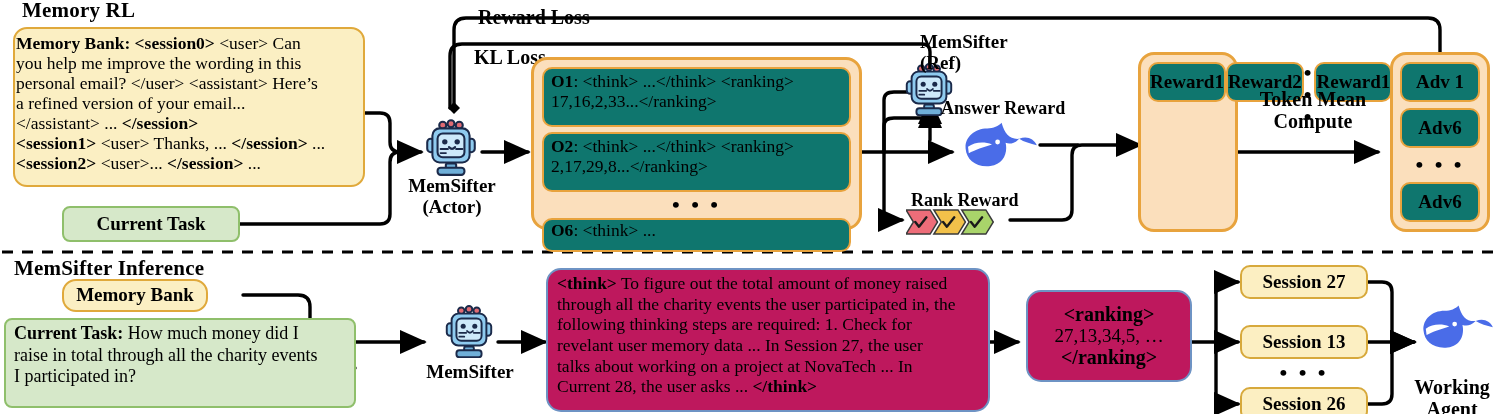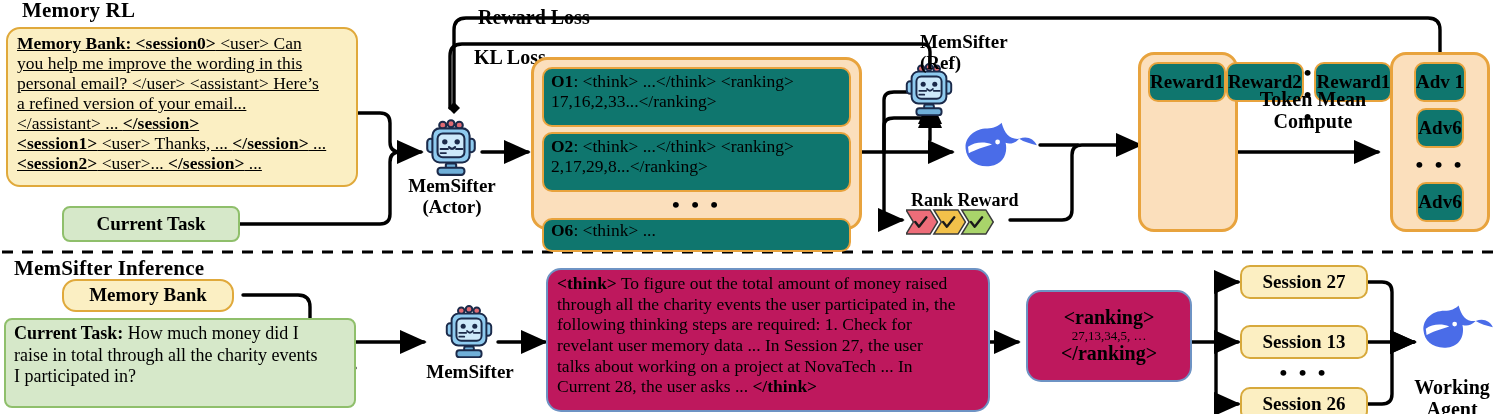--- a/index.html
+++ b/index.html
@@ -82,21 +82,21 @@
       <path d="M1366,282 H1382 Q1392,282 1392,292 V332 Q1392,342 1402,342 H1414" marker-end="url(#ah)"></path>
       <path d="M1366,342 H1414" marker-end="url(#ah)"></path>
       <path d="M1366,404 H1382 Q1392,404 1392,394 V352 Q1392,342 1402,342"></path>
     </g>
 
     <line x1="2" y1="252" x2="1498" y2="252" stroke="#000" stroke-width="3" stroke-dasharray="11 9" stroke-linecap="butt"></line>
   </svg>
 
   <div class="abs ttl" style="left:22px;top:-2px;">Memory RL</div>
 
-  <div class="abs box-yellow" style="left:6px;top:27px;width:352px;height:160px;padding:5px 9px;text-decoration:underline;">
+  <div class="abs box-yellow" style="left:13px;top:27px;width:352px;height:160px;padding:5px 1px;">
     <div class="bodytxt">
       <div><span class="b">Memory Bank: &lt;session0&gt;</span><span> &lt;user&gt; Can</span></div>
       <div>you help me improve the wording in this</div>
       <div>personal email? &lt;/user&gt; &lt;assistant&gt; Here’s</div>
       <div>a refined version of your email...</div>
       <div><span>&lt;/assistant&gt; ... </span><span class="b">&lt;/session&gt;</span></div>
       <div><span class="b">&lt;session1&gt;</span><span> &lt;user&gt; Thanks, ... </span><span class="b">&lt;/session&gt;</span><span> ...</span></div>
       <div><span class="b">&lt;session2&gt;</span><span> &lt;user&gt;... </span><span class="b">&lt;/session&gt;</span><span> ...</span></div>
     </div>
   </div>
@@ -172,20 +172,21 @@
         <rect x="34" y="31" width="8" height="1.8" rx=".9"></rect>
         <path d="M28,30 q3,3.6 6,0" fill="none" stroke="#1b2a4a" stroke-width="2" stroke-linecap="round"></path>
       </g>
     </svg>
   </div>
   <div class="abs lbl" style="left:920px;top:32px;width:150px;text-align:left;">
     <div>MemSifter</div>
     <div>(Ref)</div>
   </div>
 
+  <div class="abs lblL" style="left:941px;top:98px;font-size:18px;">Answer Reward</div>
   <div class="abs" style="left:958px;top:118px;width:84px;height:56px;">
     <svg viewBox="0 0 100 70" width="84" height="56">
       <path d="M52,6 C56,20 62,27 74,26 C68,32 62,33 57,31 C60,44 54,58 38,60
                C20,62 8,52 7,38 C6,24 18,13 34,13 C42,13 48,10 52,6 Z" fill="#4A6CE8"></path>
       <path d="M10,36 C18,30 30,29 40,33 C30,36 18,40 11,44 Z" fill="#fff"></path>
       <circle cx="47" cy="30" r="3" fill="#fff"></circle>
       <path d="M74,26 C84,22 92,26 96,34 C88,32 80,30 74,26 Z" fill="#4A6CE8"></path>
     </svg>
   </div>
 
@@ -218,36 +219,36 @@
         <span class="lbl">Reward1</span>
       </div>
   </div>
 
   <div class="abs lbl" style="left:1248px;top:88px;width:130px;font-size:20px;line-height:1.12;">
     <div>Token Mean</div>
     <div>Compute</div>
   </div>
 
   <div class="abs box-peach" style="left:1390px;top:52px;width:100px;height:180px;padding:7px 7px;
-              display:flex;flex-direction:column;justify-content:space-between;align-items:center;">
+              display:flex;flex-direction:column;justify-content:space-between;">
     <div class="box-peach-in ctr" style="height:36px;">
         <span class="lbl">Adv 1</span>
       </div>
     <div class="box-peach-in ctr" style="height:36px;">
         <span class="lbl">Adv6</span>
       </div>
     <div class="dots">• • •</div>
     <div class="box-peach-in ctr" style="height:36px;">
         <span class="lbl">Adv6</span>
       </div>
   </div>
 
   <div class="abs ttl" style="left:14px;top:256px;">MemSifter Inference</div>
 
-  <div class="abs box-yellow ctr" style="left:62px;top:279px;width:172px;height:33px;">
+  <div class="abs box-yellow ctr" style="left:62px;top:279px;width:146px;height:33px;">
     <span class="lbl">Memory Bank</span>
   </div>
 
   <div class="abs box-green" style="left:4px;top:318px;width:352px;height:90px;padding:3px 8px;">
     <div class="bodytxt" style="font-size:18px;line-height:1.2;">
       <span class="b">Current Task:</span><span> How much money did I</span>
       <div>raise in total through all the charity events</div>
       <div>I participated in?</div>
     </div>
   </div>
@@ -284,21 +285,21 @@
       <div>following thinking steps are required: 1. Check for</div>
       <div>revelant user memory data ... In Session 27, the user</div>
       <div>talks about working on a project at NovaTech ... In</div>
       <div><span>Current 28, the user asks ... </span><span class="b">&lt;/think&gt;</span></div>
     </div>
   </div>
 
   <div class="abs box-blue" style="left:1026px;top:290px;width:166px;height:92px;display:flex;
               flex-direction:column;align-items:center;justify-content:center;">
     <div class="lbl" style="font-size:20px;">&lt;ranking&gt;</div>
-    <div class="bodytxt" style="font-size:13px;text-align:right;">27,13,34,5, …</div>
+    <div class="bodytxt" style="font-size:19px;text-align:right;">27,13,34,5, …</div>
     <div class="lbl" style="font-size:20px;">&lt;/ranking&gt;</div>
   </div>
 
   <div class="abs box-sess ctr" style="left:1240px;top:265px;width:128px;height:34px;">
     <span class="lbl">Session 27</span>
   </div>
   <div class="abs box-sess ctr" style="left:1240px;top:325px;width:128px;height:34px;">
     <span class="lbl">Session 13</span>
   </div>
   <div class="abs dots" style="left:1240px;top:362px;width:128px;">• • •</div>

